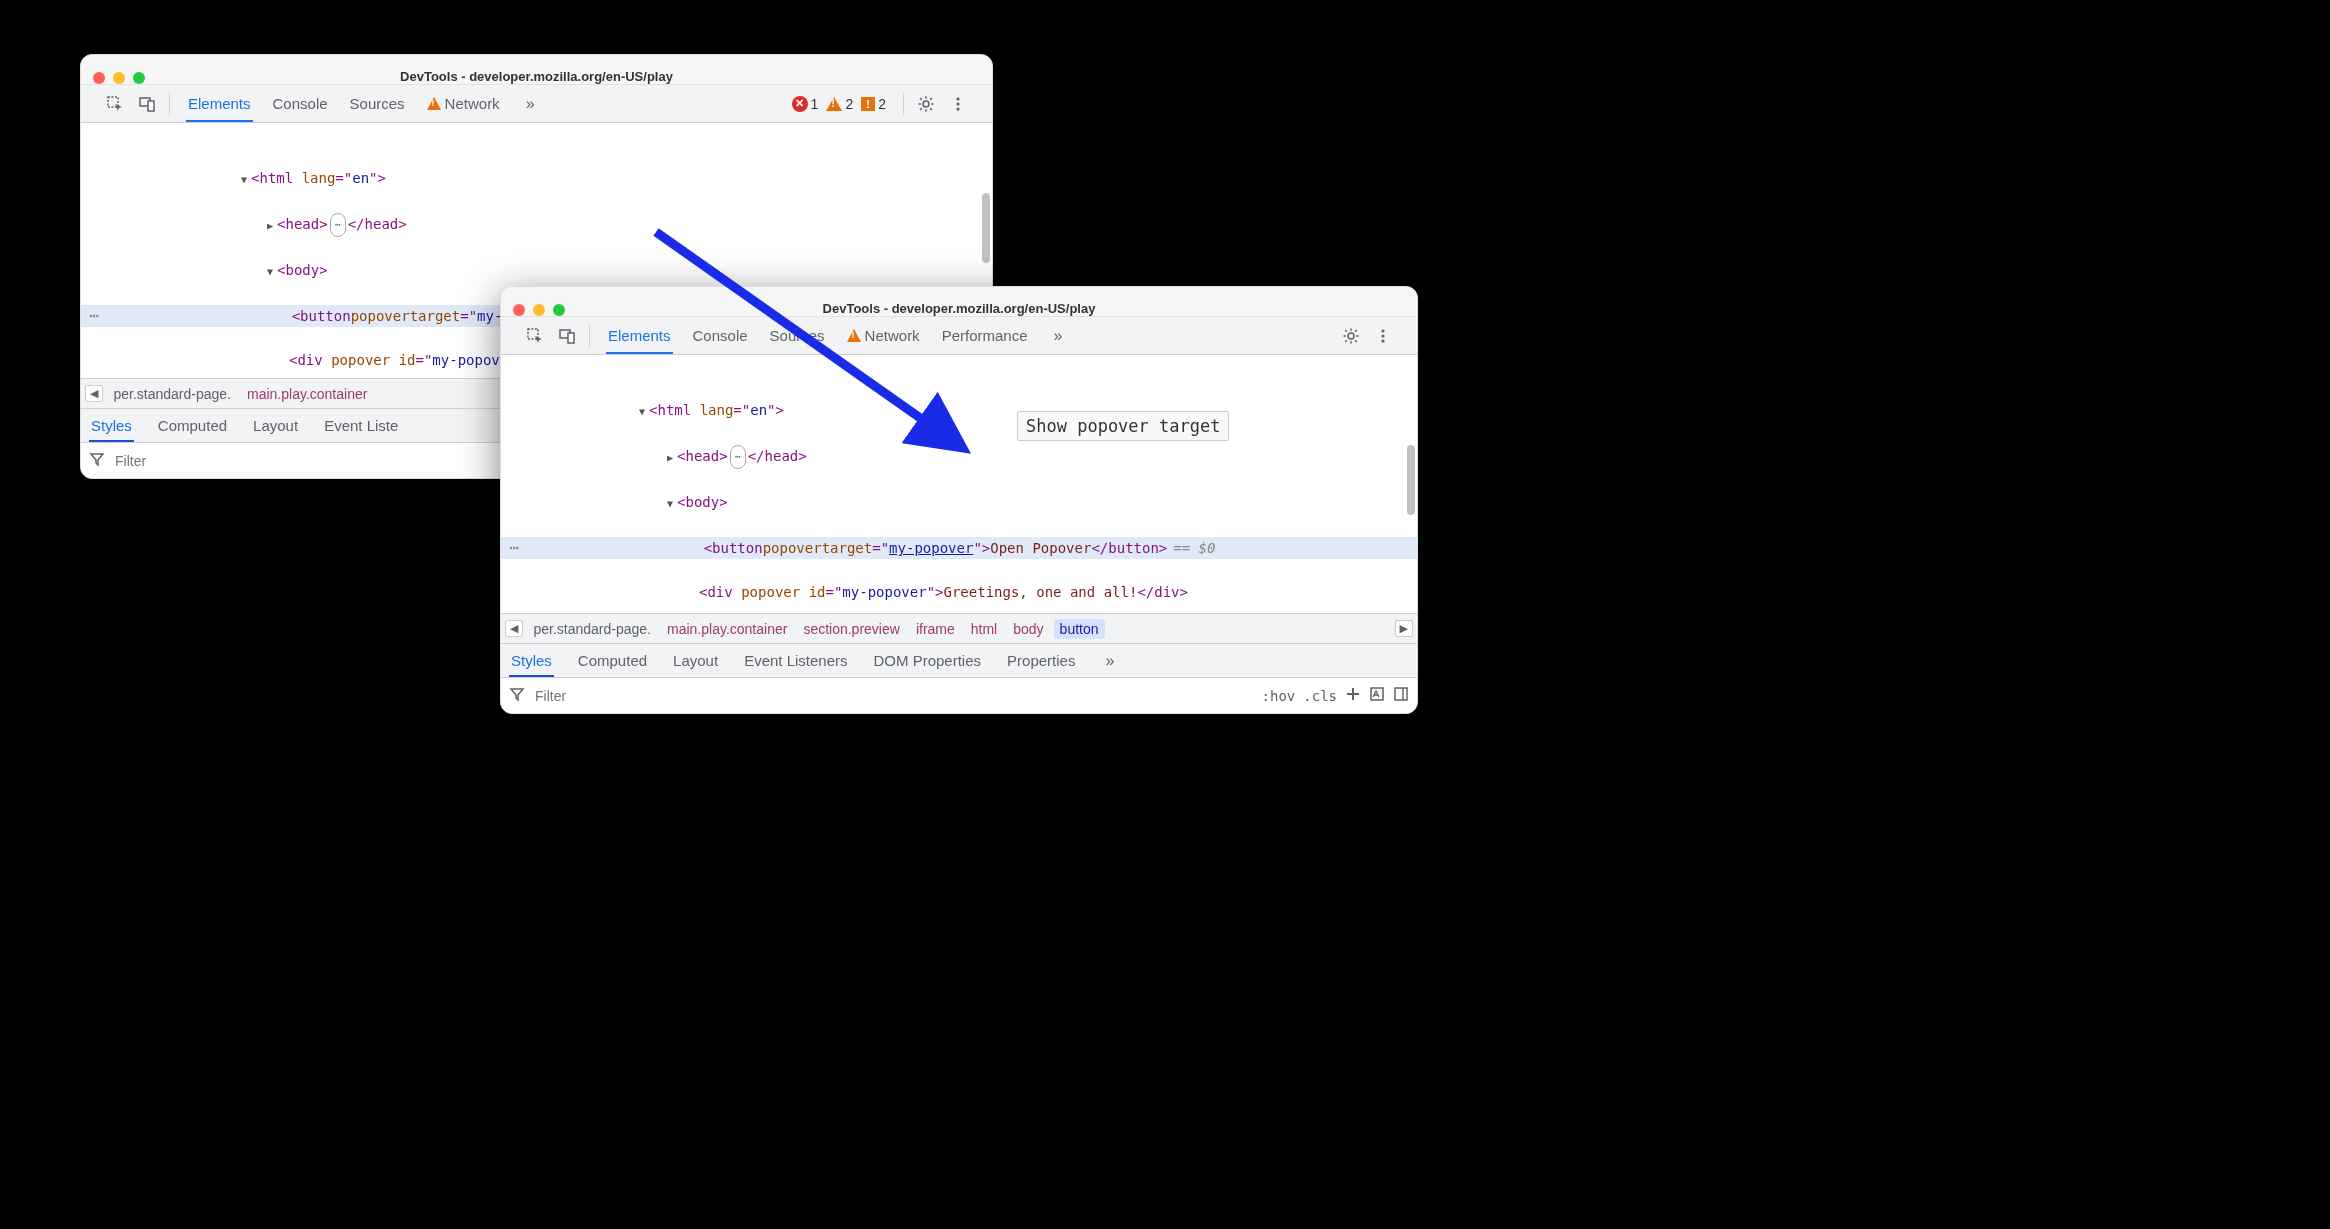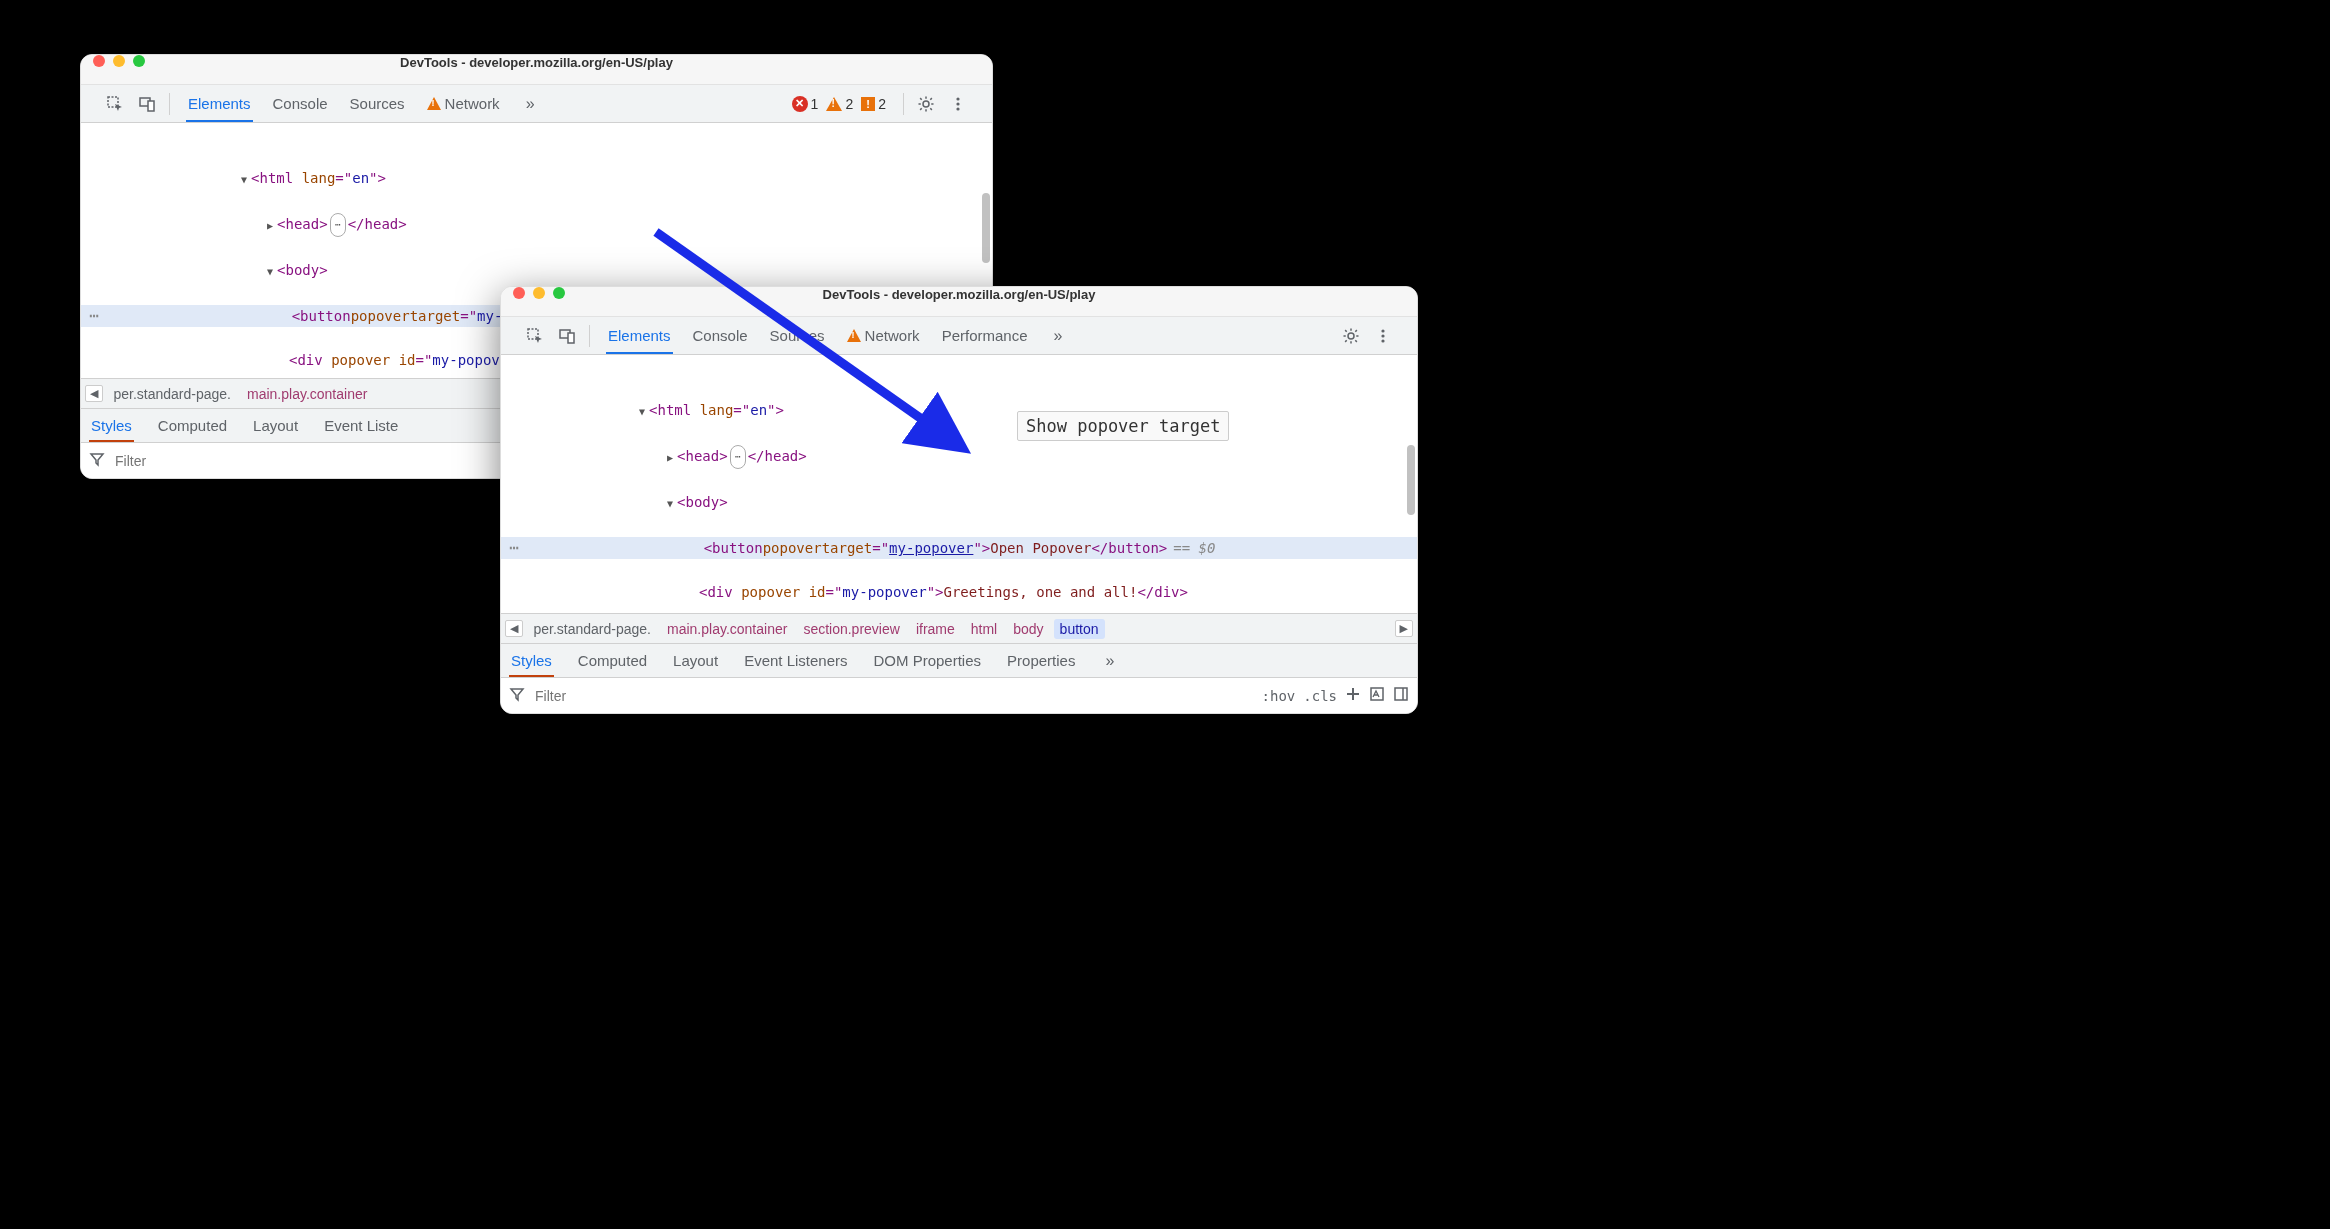--- a/index.html
+++ b/index.html
@@ -35,21 +35,21 @@
     left: 500px; top: 286px;
     width: 918px; height: 428px;
     z-index: 2;
   }
 
   .titlebar {
     height: 30px;
     background: #f6f6f6;
     border-bottom: 1px solid #e2e2e2;
     display: flex;
-    align-items: flex-start;
+    align-items: flex-end;
     position: relative;
     flex: 0 0 auto;
   }
   .traffic {
     display: flex;
     gap: 8px;
     padding-left: 12px;
     align-items: center;
   }
   .dot {
@@ -300,21 +300,21 @@
     color: #5f6368;
     overflow: hidden;
   }
   .subtab {
     padding: 6px 2px;
     cursor: pointer;
     white-space: nowrap;
   }
   .subtab.active {
     color: #1a73e8;
-    border-bottom: 2px solid #c2410c;
+    border-bottom: 2px solid #1d4ed8;
     margin-bottom: -1px;
   }
 
   .filter-row {
     height: 36px;
     border-top: 1px solid #d0d0d0;
     background: #fff;
     display: flex;
     align-items: center;
     padding: 0 8px;

